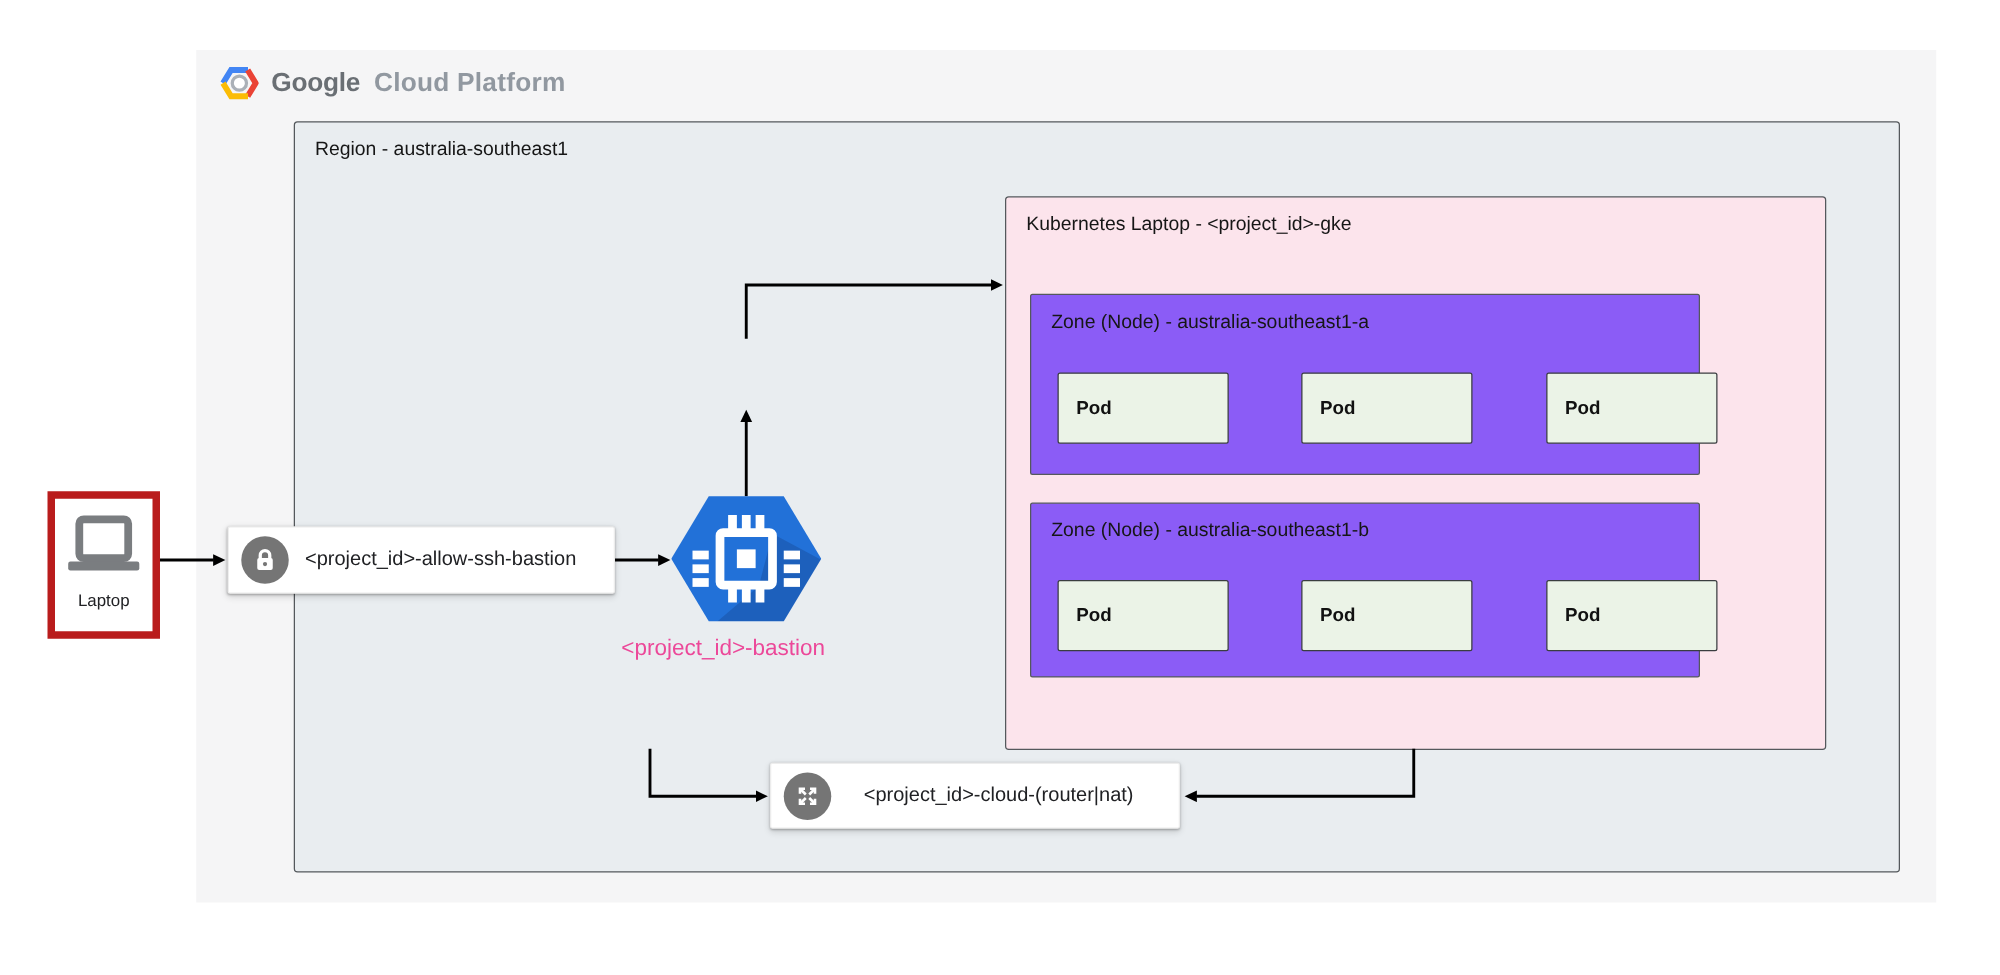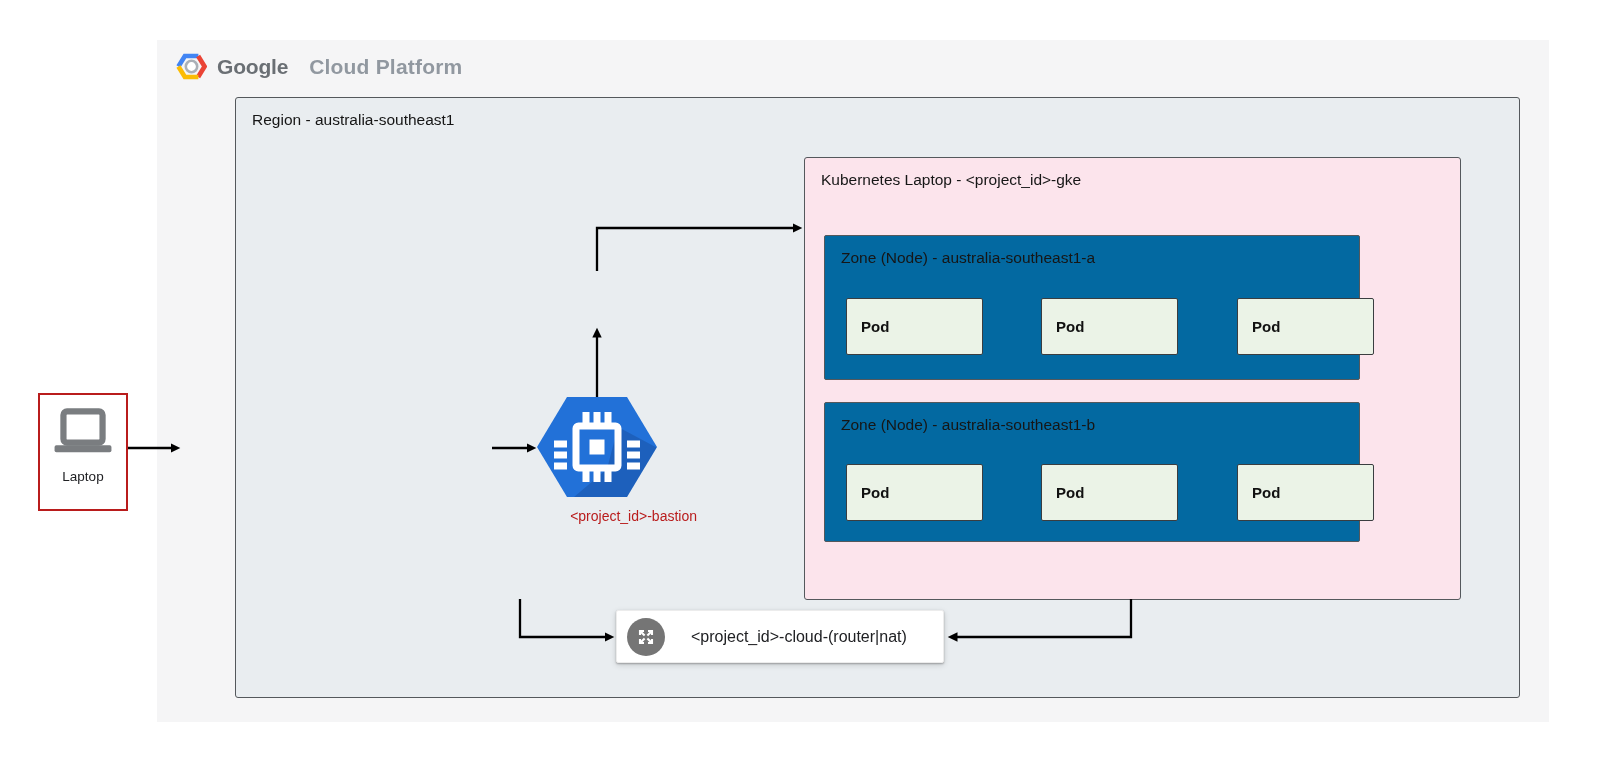--- a/index.html
+++ b/index.html
@@ -7,31 +7,31 @@
     position:relative;width:1600px;height:780px;overflow:hidden;
     font-family:"Liberation Sans", sans-serif;color:#202124;
     background:#ffffff;
   }
   .abs{position:absolute;box-sizing:border-box;}
 
   
   .panel{left:157px;top:40px;width:1392px;height:682px;background:#f5f5f6;}
   .gcp-logo{left:19px;top:13px;display:flex;align-items:center;gap:10px;}
   .gcp-logo .brand{font-size:21px;letter-spacing:-0.2px;}
-  .brand-bold{font-weight:700;color:#6a6f74;margin-right:21px;}
+  .brand-bold{font-weight:700;color:#6a6f74;margin-right:11px;}
   .brand-light{font-weight:700;color:#9198a0;letter-spacing:0.2px;}
 
   
   .region-box{left:78px;top:57px;width:1285px;height:601px;background:#e9edf0;
     border:1.6px solid #54585c;border-radius:3px;}
   .subnet-box{left:40px;top:59px;width:490px;height:443px;background:#ece8f5;
     border:1.6px solid #54585c;border-radius:3px;}
   .cluster-box{left:568px;top:59px;width:657px;height:443px;background:#fce4ec;
     border:1.6px solid #54585c;border-radius:3px;}
-  .zone-box{left:19px;width:536px;background:#0369a1;
+  .zone-box{left:19px;width:536px;background:#8b5cf6;
     border:1.6px solid #54585c;border-radius:2px;text-align:center;}
   .zone-a{top:77px;height:145px;}
   .zone-b{top:244px;height:140px;}
   .pod-box{width:137px;height:57px;background:#ebf3e7;border:1.6px solid #3a3d40;
     border-radius:2px;display:flex;align-items:center;padding-left:14px;}
   .pod-label{font-weight:700;font-size:15px;color:#111;}
   .box-label{position:absolute;left:16px;top:13px;font-size:15.5px;color:#161616;white-space:pre;}
   .box-label b{font-weight:400;}
 
   
@@ -40,28 +40,28 @@
     box-shadow:0 1px 2px rgba(0,0,0,.28),0 2px 6px rgba(0,0,0,.14);}
   .card-text{font-size:16px;color:#202124;white-space:nowrap;}
   .gray-circle{width:38px;height:38px;border-radius:50%;background:#757575;
     flex:0 0 38px;display:flex;align-items:center;justify-content:center;}
   .firewall-card{left:182px;top:421px;width:310px;height:54px;}
   .sa-card{left:464px;top:273px;width:254px;height:52px;}
   .router-card{left:616px;top:610px;width:328px;height:53px;gap:26px;}
 
   
   .laptop-card{left:38px;top:393px;width:90px;height:118px;background:#fff;
-    border:2px solid #b91c1c;display:flex;flex-direction:column;align-items:center;
+    border:6px solid #b91c1c;display:flex;flex-direction:column;align-items:center;
     justify-content:flex-start;padding-top:12px;}
   .laptop-label{font-size:13.5px;color:#202124;margin-top:14px;}
 
   
   .bastion-node{left:537px;top:395px;width:120px;height:104px;}
-  .bastion-label{left:497px;top:508px;width:200px;text-align:right;
-    font-size:14px;color:#b91c1c;}
+  .bastion-label{left:497px;top:508px;width:200px;text-align:left;
+    font-size:18px;color:#ec4899;}
 
   .arrows{left:0;top:0;width:1600px;height:780px;pointer-events:none;}
 </style>
 </head>
 <body>
 
 <div class="canvas">
 
   <div class="abs panel">
 
@@ -128,20 +128,30 @@
   </svg>
 
   <div class="abs laptop-card">
     <svg width="64" height="48" viewBox="0 0 72 54">
       <rect x="14" y="5" width="44" height="35" rx="4" fill="#ffffff" stroke="#7a7d80" stroke-width="7"></rect>
       <rect x="4" y="43" width="64" height="8" rx="2" fill="#7a7d80"></rect>
     </svg>
     <span class="laptop-label">Laptop</span>
   </div>
 
+  <div class="abs card firewall-card">
+    <span class="gray-circle">
+      <svg width="24" height="24" viewBox="0 0 24 24">
+        <path d="M8.2,11 V8.2 a3.8,3.8 0 0 1 7.6,0 V11" fill="none" stroke="#fff" stroke-width="2.6"></path>
+        <rect x="5.8" y="10.4" width="12.4" height="9.6" rx="1.6" fill="#fff"></rect>
+        <circle cx="12" cy="15.2" r="1.7" fill="#757575"></circle>
+      </svg>
+    </span>
+    <span class="card-text">&lt;project_id&gt;-allow-ssh-bastion</span>
+  </div>
 
   <div class="abs bastion-node">
     <svg width="120" height="104" viewBox="0 0 120 104">
       <defs>
           <clipPath id="hexclip">
             <polygon points="0,52 30,2 90,2 120,52 90,102 30,102"></polygon>
           </clipPath>
         </defs>
       <polygon points="0,52 30,2 90,2 120,52 90,102 30,102" fill="#2271d8"></polygon>
       <polygon points="81,32 124,55 124,108 30,108 70,74" fill="rgba(10,20,60,0.18)" clip-path="url(#hexclip)"></polygon>

